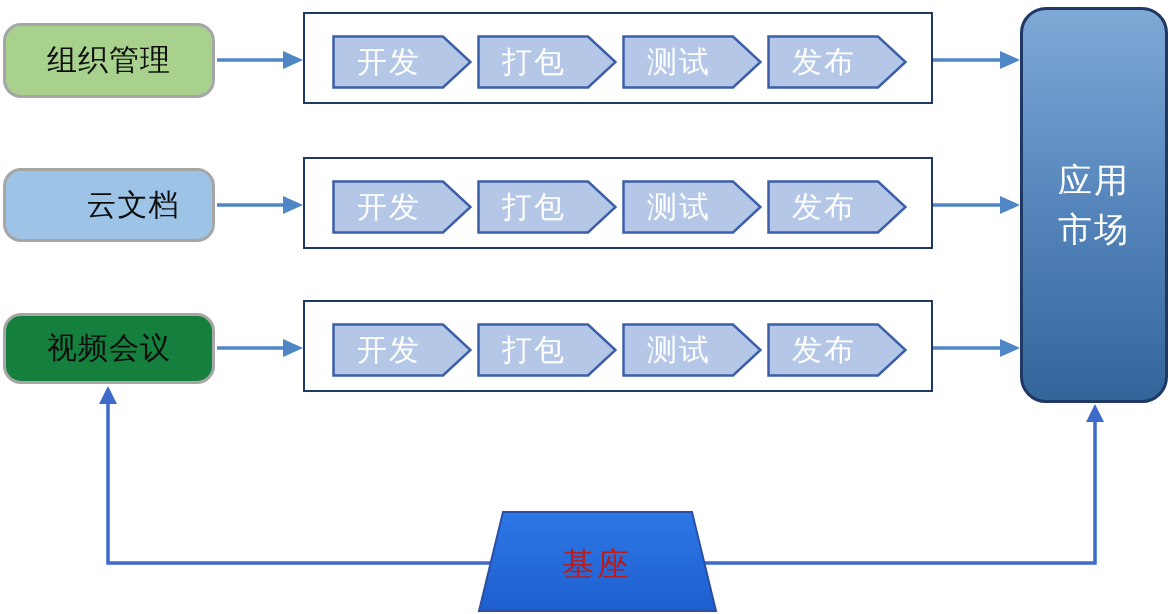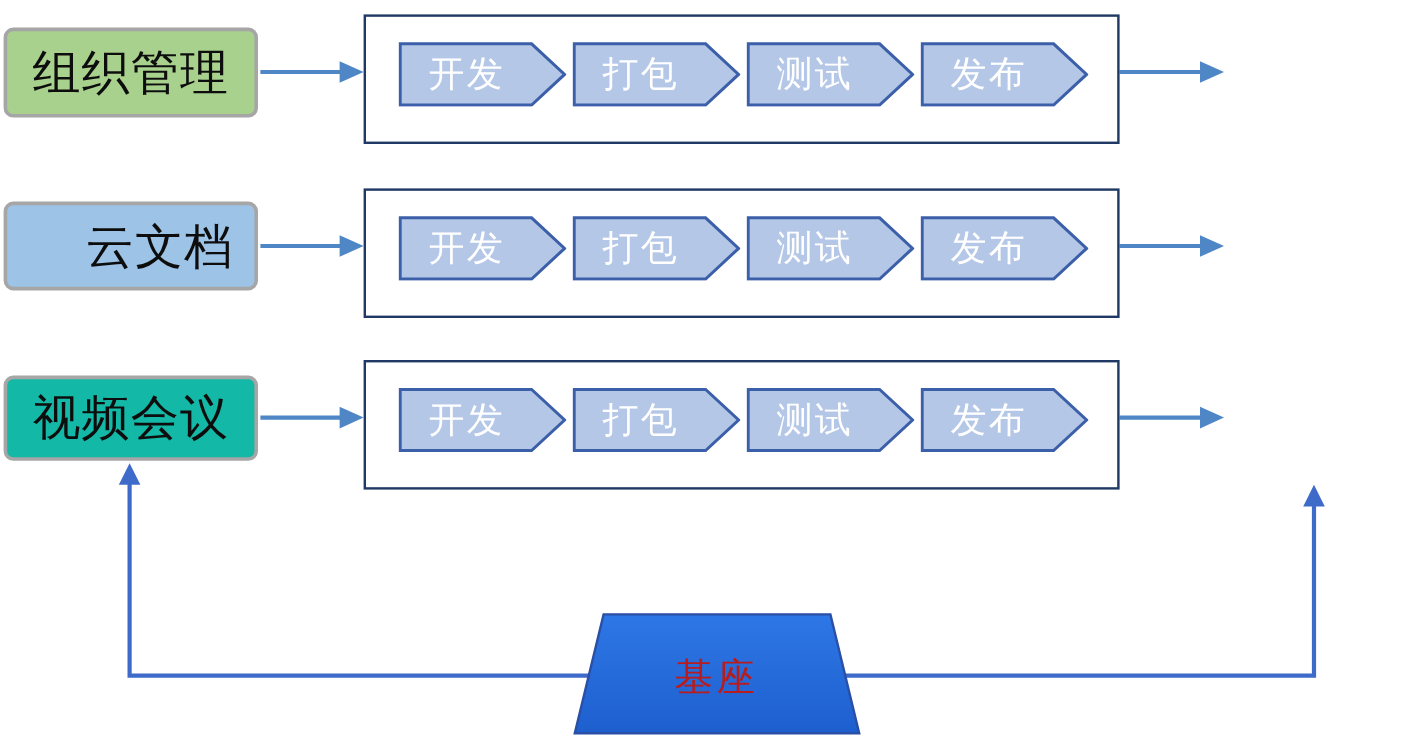--- a/index.html
+++ b/index.html
@@ -5,26 +5,26 @@
   html,body { margin:0; padding:0; background:#ffffff; }
   #canvas {
     position:relative; width:1171px; height:614px; overflow:hidden;
     background:#ffffff;
     font-family:"Liberation Sans", sans-serif;
   }
   #connectors { position:absolute; left:0; top:0; z-index:1; pointer-events:none; }
 
   .src {
     position:absolute; left:3px; width:212px; z-index:2;
-    border:3px solid #A6A6A6; border-radius:8px; box-sizing:border-box;
+    border:3px solid #A6A6A6; border-radius:18px; box-sizing:border-box;
     display:flex; align-items:center; justify-content:center;
-    font-size:40px; color:#0d0d0d; letter-spacing:1px;
+    font-size:30px; color:#0d0d0d; letter-spacing:1px;
   }
   .prow {
-    position:absolute; left:303px; width:630px; height:108px; z-index:2;
+    position:absolute; left:303px; width:630px; height:92px; z-index:2;
     border:2px solid #1F3864; box-sizing:border-box;
   }
   .chevron { position:absolute; top:21px; width:140px; height:54px; }
   .chevron svg { position:absolute; left:0; top:0; }
   .chevron .stage-label {
     position:absolute; left:0; top:0; width:114px; height:54px;
     display:flex; align-items:center; justify-content:center;
     color:#ffffff; font-size:30px; letter-spacing:2px;
   }
   .market {
@@ -82,21 +82,21 @@
       <path d="M 108 402 L 108 563 L 1095 563 L 1095 420" fill="none" stroke="#3E6BC9" stroke-width="3.5"></path>
       <polygon points="108,386 99,404 117,404" fill="#3E6BC9"></polygon>
       <polygon points="1095,404 1086,422 1104,422" fill="#3E6BC9"></polygon>
     </g>
 
     <polygon points="503,512 692,512 716,611 479,611" fill="url(#baseGrad)" stroke="#2A4FA5" stroke-width="2"></polygon>
   </svg>
 
   <div class="src" style="top: 23px; height: 75px; background: rgb(169, 209, 142);">组织管理</div>
   <div class="src" style="top: 168px; height: 74px; background: rgb(157, 195, 230); padding-left: 48px;">云文档</div>
-  <div class="src" style="top: 313px; height: 71px; background: #14b8a6;">视频会议</div>
+  <div class="src" style="top: 313px; height: 71px; background: #15803d;">视频会议</div>
 
   <div class="prow" style="top:12px">
     <div class="chevron" style="left:27px">
       <svg width="140" height="54">
           <polygon points="1.5,1.5 111,1.5 138.5,27 111,52.5 1.5,52.5" fill="#B4C7E7" stroke="#3C5FA9" stroke-width="2.5"></polygon>
         </svg>
       <span class="stage-label">开发</span>
     </div>
     <div class="chevron" style="left:172px">
       <svg width="140" height="54">
@@ -165,16 +165,20 @@
       <span class="stage-label">测试</span>
     </div>
     <div class="chevron" style="left:462px">
       <svg width="140" height="54">
           <polygon points="1.5,1.5 111,1.5 138.5,27 111,52.5 1.5,52.5" fill="#B4C7E7" stroke="#3C5FA9" stroke-width="2.5"></polygon>
         </svg>
       <span class="stage-label">发布</span>
     </div>
   </div>
 
+  <div class="market">
+    <span>应用</span>
+    <span>市场</span>
+  </div>
 
   <div class="base-label">基座</div>
 
 </div>
 
 </body></html>

